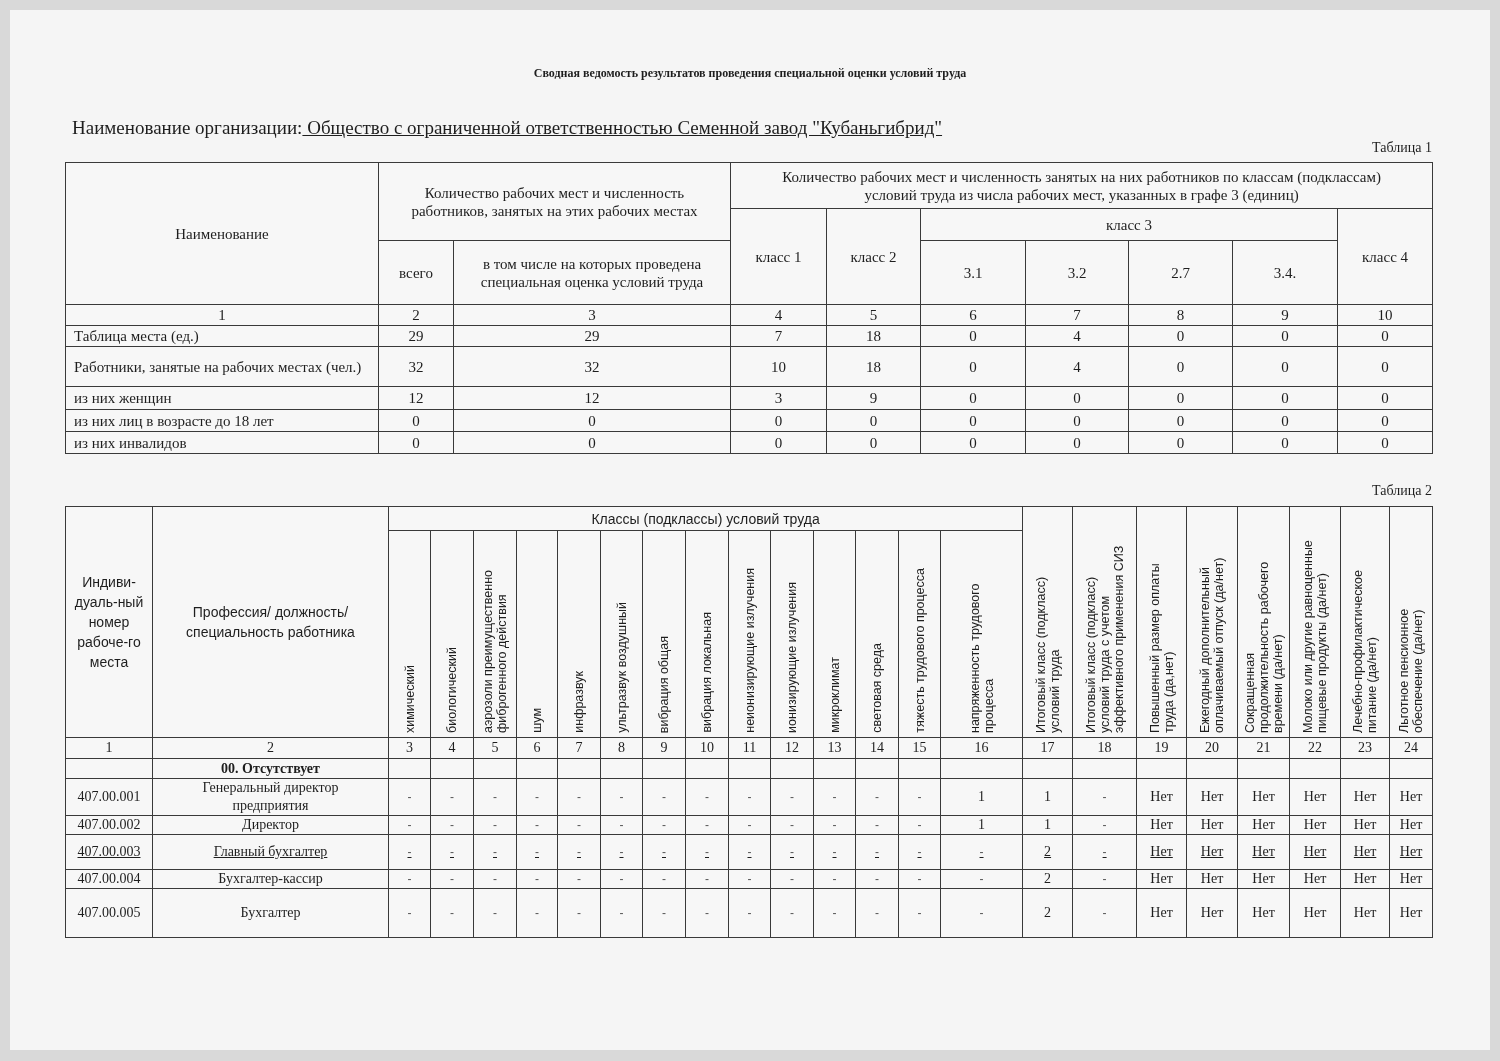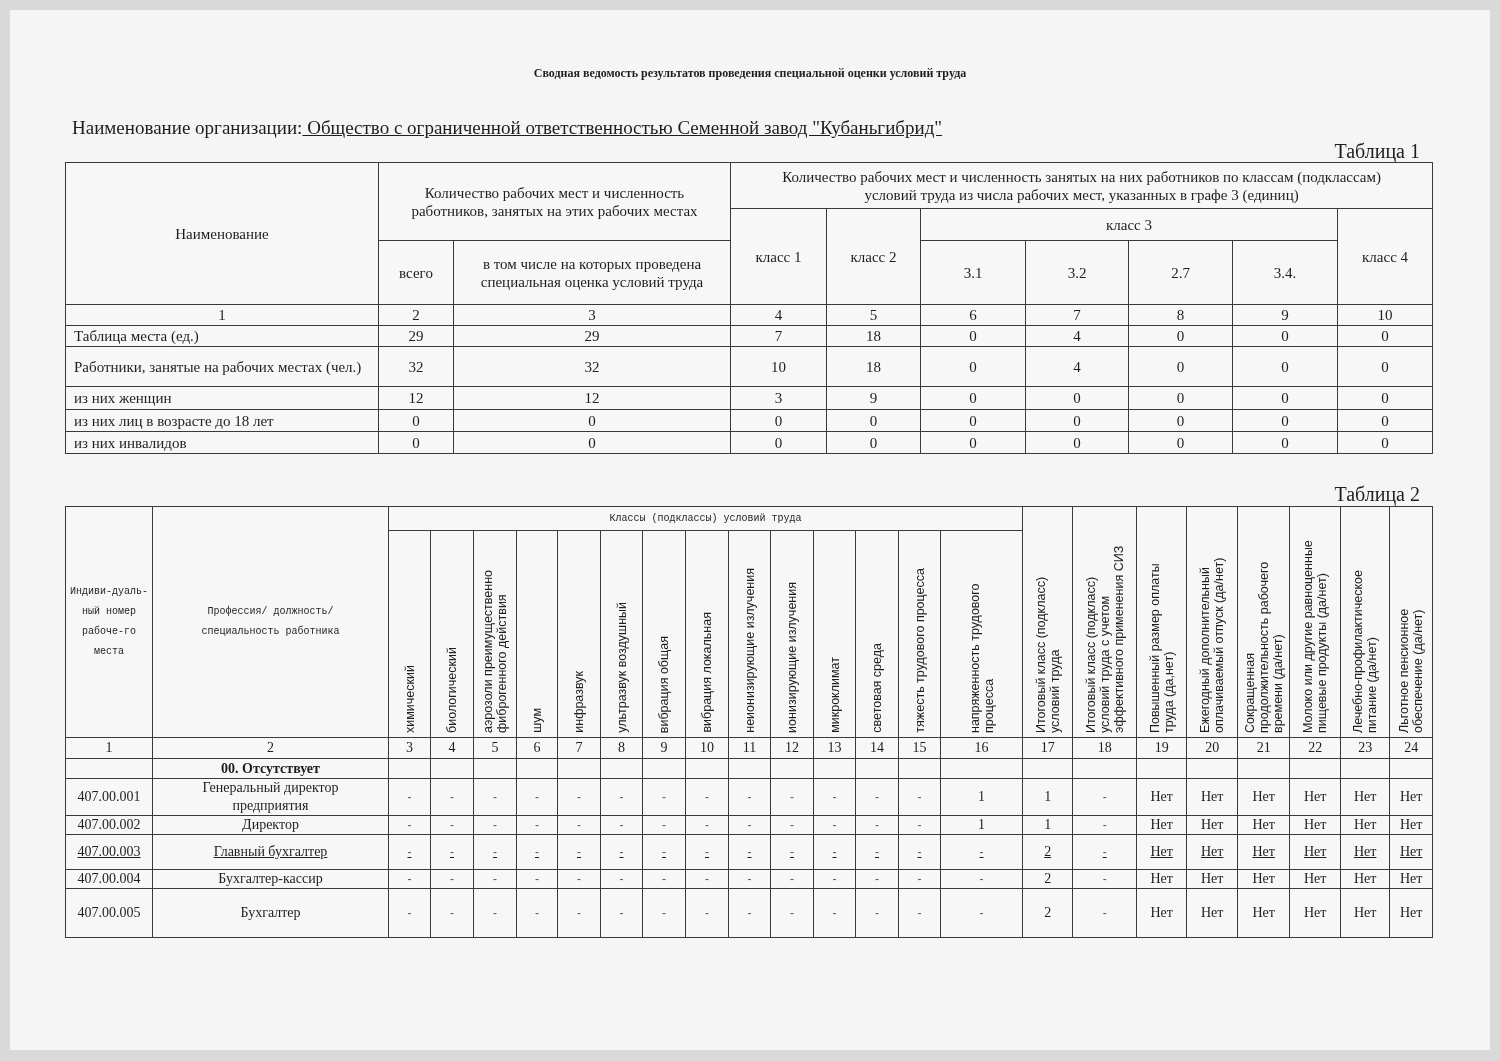--- a/index.html
+++ b/index.html
@@ -15,41 +15,41 @@
   }
   .abs { position: absolute; }
   .title {
     left: 0; width: 1500px; top: 66px; text-align: center;
     font-weight: bold; font-size: 12px;
   }
   .org {
     left: 72px; top: 117px; font-size: 19px; white-space: nowrap;
   }
   .org .val { text-decoration: underline; }
-  .tlabel { font-size: 20px; right: 80px; }
+  .tlabel { font-size: 14px; right: 68px; }
   table.grid {
     position: absolute; border-collapse: collapse; table-layout: fixed;
     font-size: 15px; background: #f7f7f7;
   }
   table.grid td {
     border: 1px solid #3a3a3a; padding: 0 2px; text-align: center;
     vertical-align: middle; line-height: 18px; overflow: hidden;
   }
   table.grid td.left { text-align: left; padding-left: 8px; }
   #t1 { left: 65px; top: 162px; width: 1367px; }
   #t2 { left: 65px; top: 506px; width: 1367px; }
   .vert {
     writing-mode: vertical-rl; transform: rotate(180deg);
     font-family: "Liberation Sans", "DejaVu Sans", sans-serif;
     font-size: 12.5px; line-height: 14px; text-align: left;
     white-space: normal; margin: 0 auto; max-height: 198px;
   }
   #t2 td.vcell { vertical-align: bottom; padding: 4px 0; }
   #t2 td { font-size: 14px; }
-  #t2 .hdr-sans { font-family: Liberation Mono, monospace; font-size: 10px; line-height: 20px; margin-left: 40px; }
+  #t2 .hdr-sans { font-family: Liberation Sans, sans-serif; font-size: 14px; line-height: 20px; margin-left: 40px; }
   #t2 .dash { font-family: "Liberation Sans", "DejaVu Sans", sans-serif; font-size: 12px; color: #555; }
   .bold { font-weight: bold; }
 </style>
 </head>
 <body>
 
 <div class="paper"></div>
 
 <div class="abs title">Сводная ведомость результатов проведения специальной оценки условий труда</div>
 

